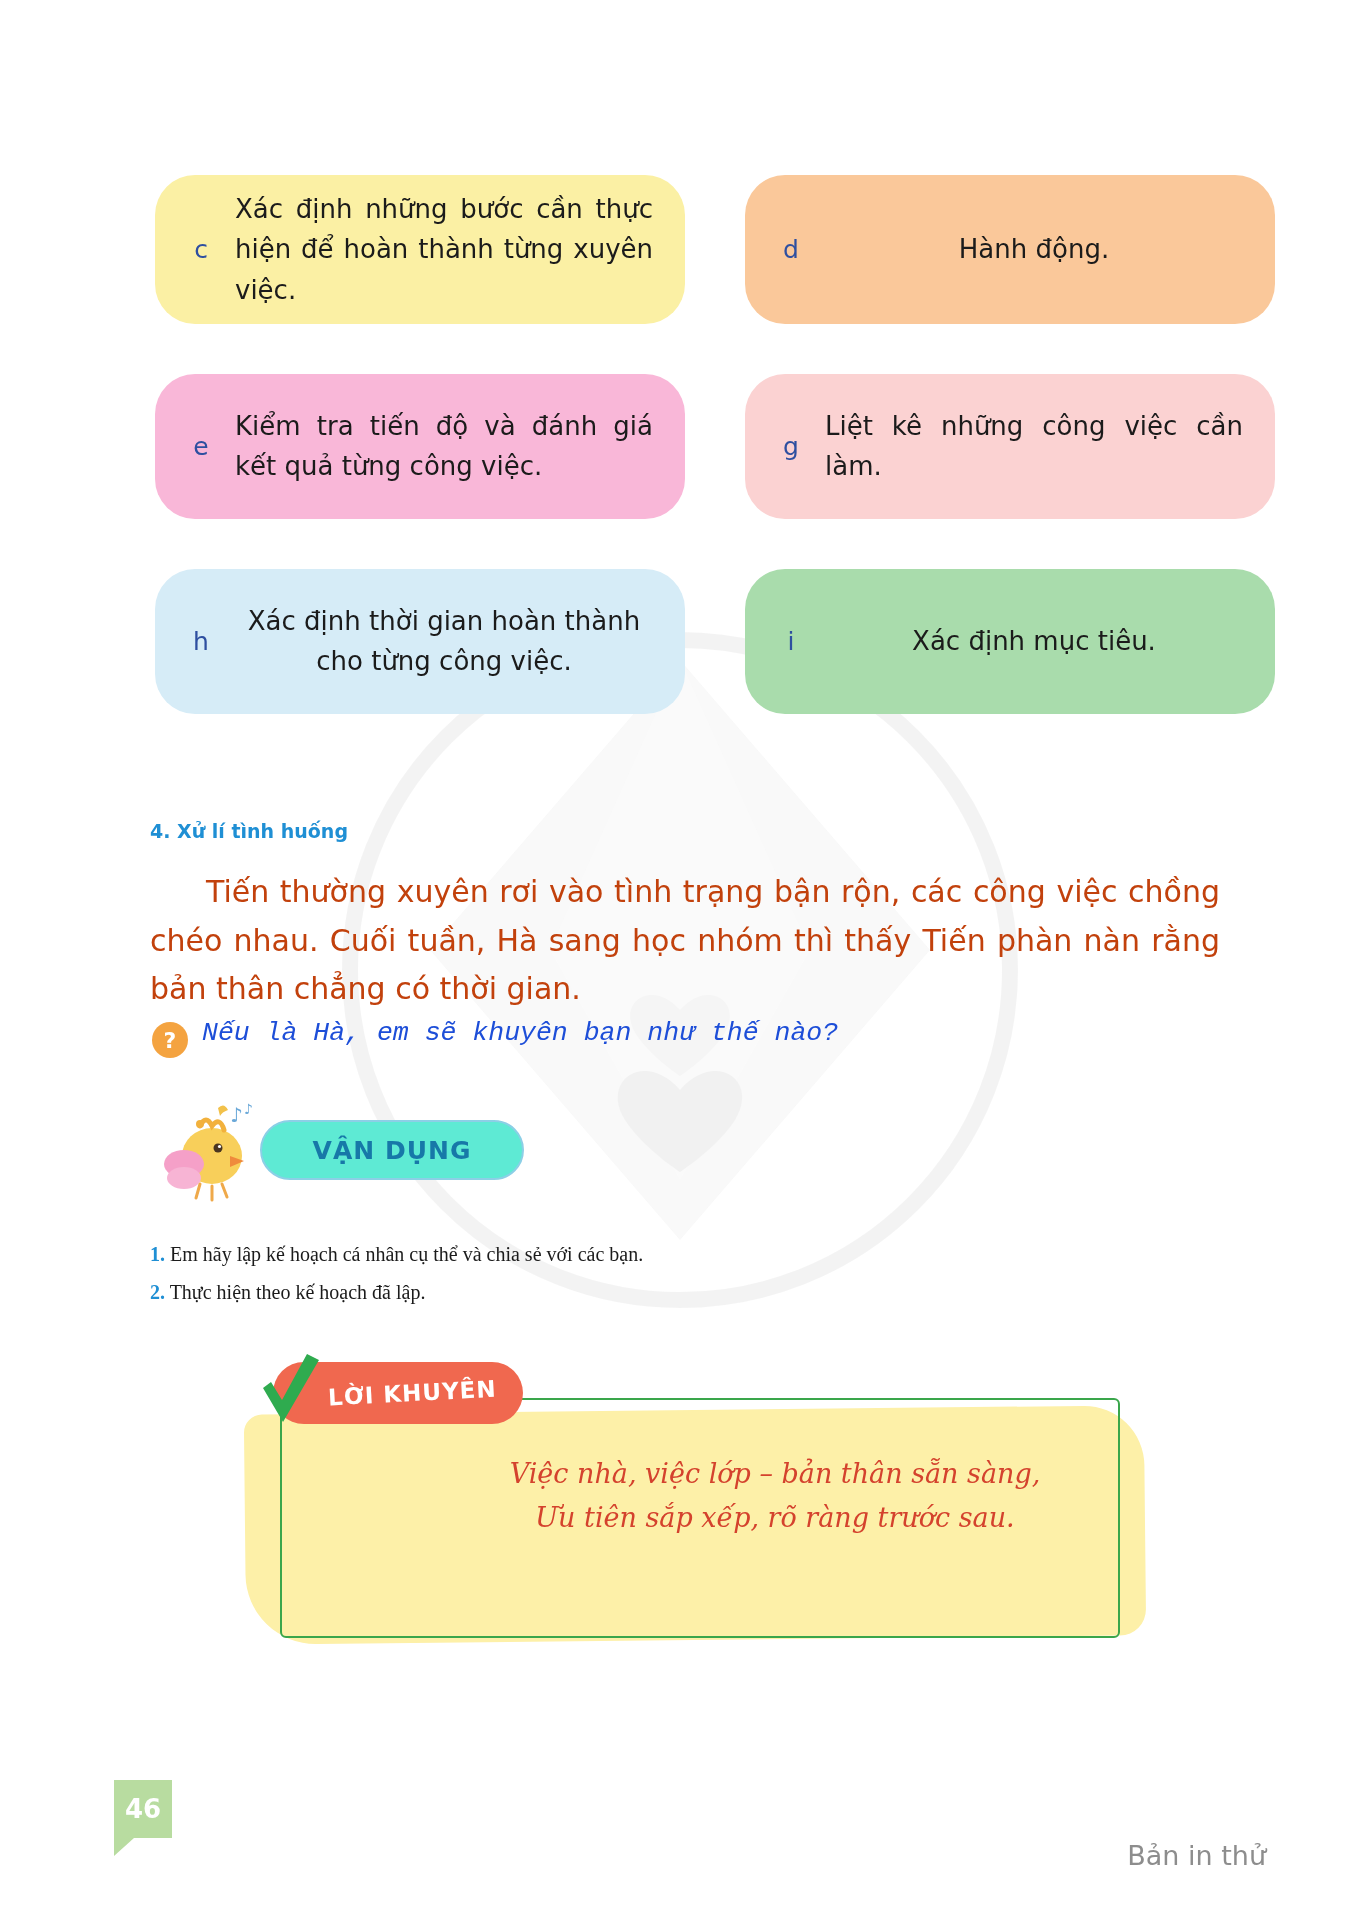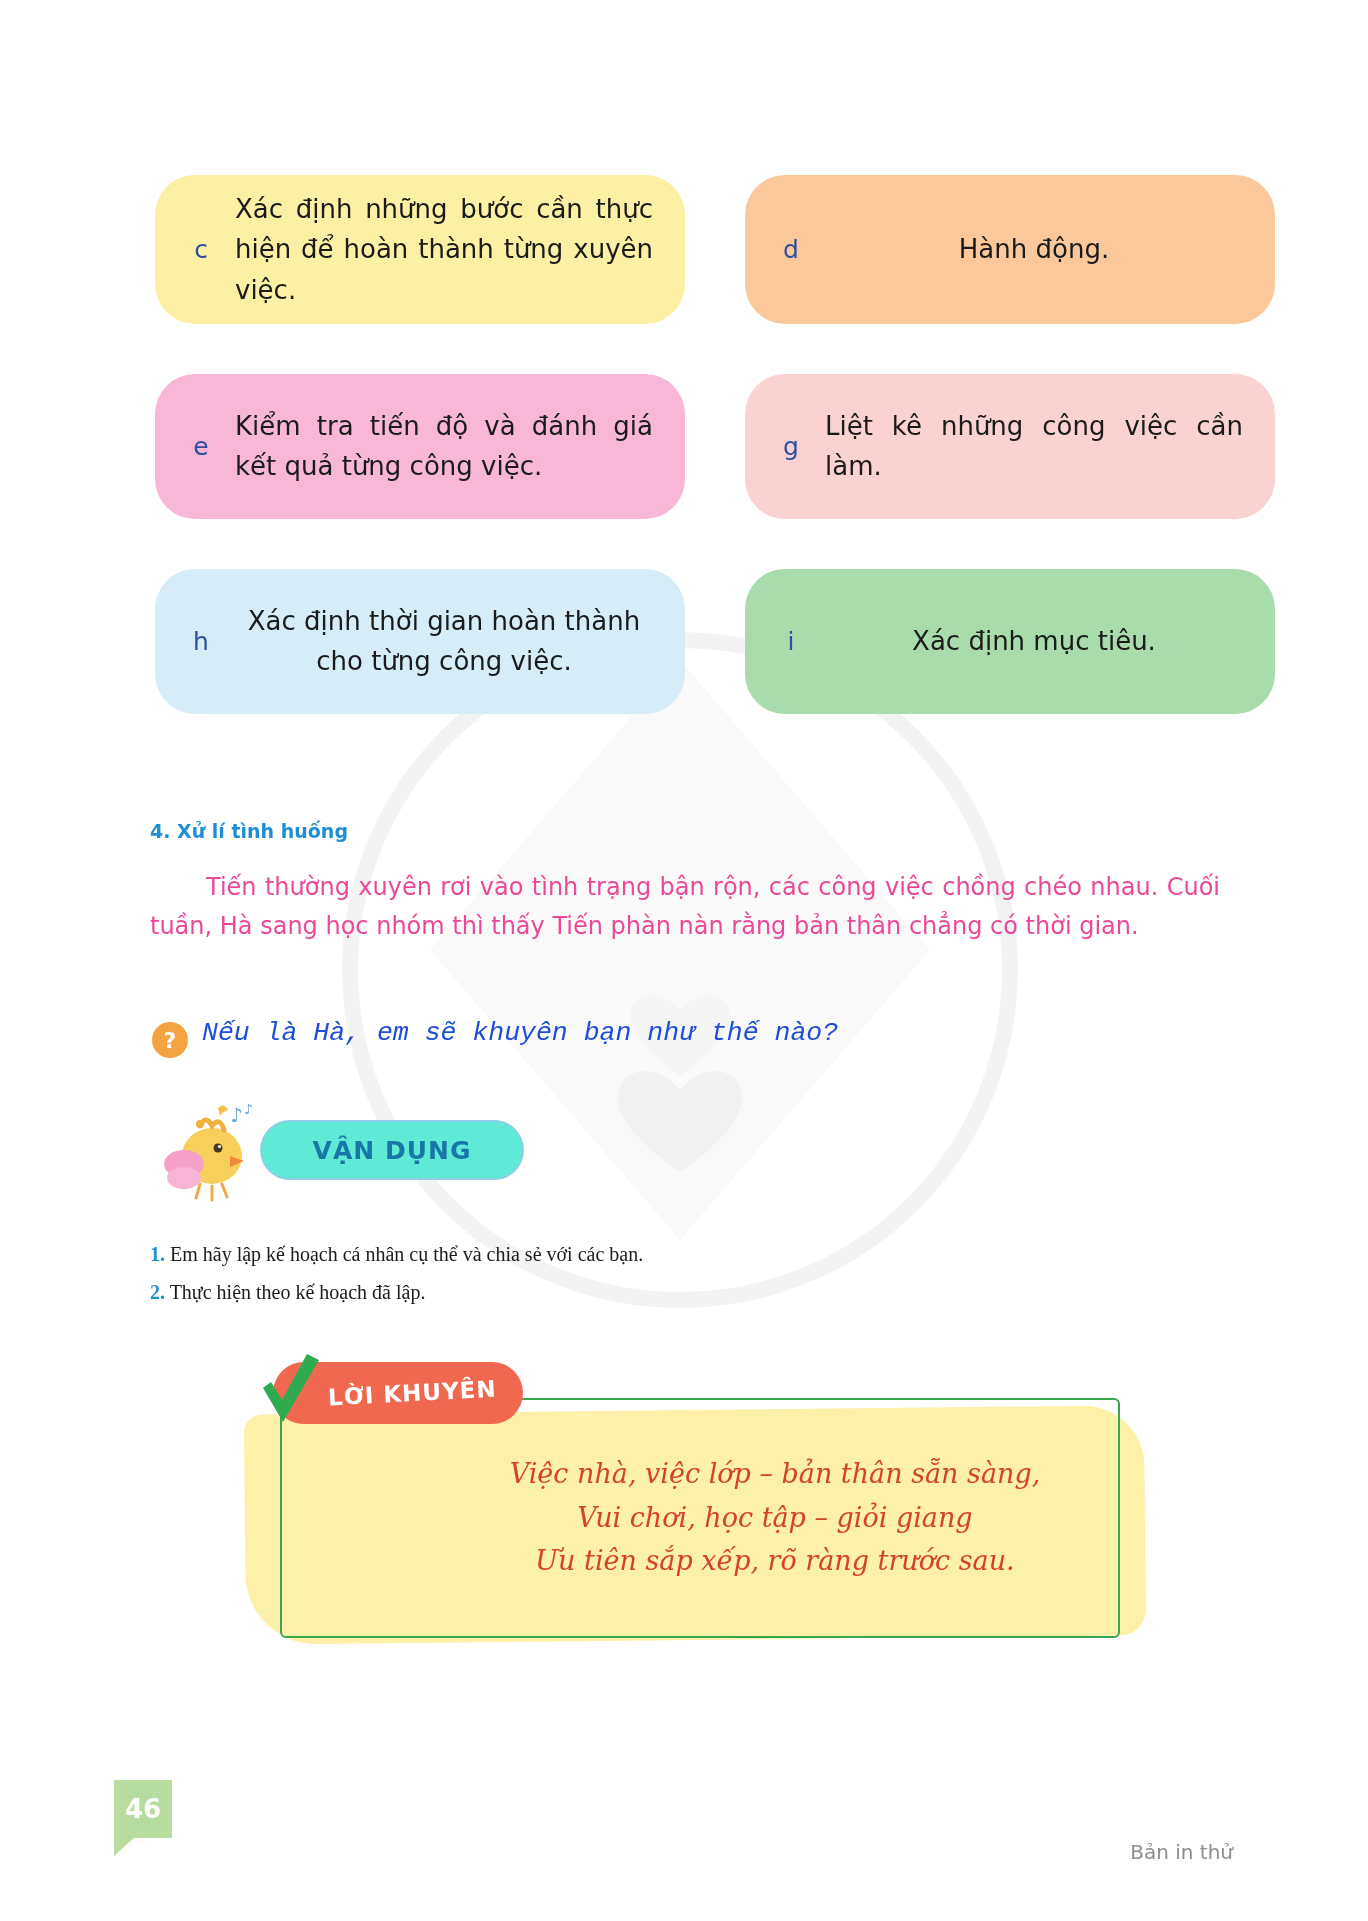--- a/index.html
+++ b/index.html
@@ -78,23 +78,23 @@
     top: 820px;
     font-size: 19px;
     font-weight: bold;
     color: #1f8fd4;
   }
   .sec-body {
     position: absolute;
     left: 150px;
     top: 868px;
     width: 1070px;
-    font-size: 24px;
+    font-size: 30px;
     line-height: 1.62;
-    color: #ec4899;
+    color: #c2410c;
     text-align: justify;
     text-indent: 56px;
   }
   .question-row {
     position: absolute;
     left: 152px;
     top: 1018px;
     display: flex;
     align-items: flex-start;
     gap: 14px;
@@ -239,23 +239,23 @@
   .page-num {
     position: absolute;
     inset: 0;
     display: flex; align-items: center; justify-content: center;
     font-size: 26px;
     color: #ffffff;
     font-weight: bold;
   }
   .draft {
     position: absolute;
-    right: 135px;
+    right: 102px;
     top: 1840px;
-    font-size: 20px;
+    font-size: 27px;
     color: #8d8d8d;
   }
 </style>
 </head>
 <body>
 
 <svg class="watermark" viewBox="0 0 700 700">
   <circle cx="350" cy="350" r="330" fill="none" stroke="#e9e9e9" stroke-width="16"></circle>
   <polygon points="350,40 600,330 350,620 100,330" fill="#eeeeee" opacity="0.75"></polygon>
   <polygon points="350,40 480,330 350,560 220,330" fill="#f6f6f6"></polygon>
@@ -344,21 +344,20 @@
 
     <div class="advice-label">
       <span>LỜI KHUYÊN</span>
     </div>
     <svg class="check" width="74" height="90" viewBox="0 0 74 90">
       <path d="M10 36 L30 70 L66 8 L54 2 L29 48 L18 30 Z" fill="#2fab4f"></path>
     </svg>
 
     <div class="poem">
       <div>Việc nhà, việc lớp – bản thân sẵn sàng,</div>
-      <div>Vui chơi, học tập – giỏi giang</div>
       <div>Ưu tiên sắp xếp, rõ ràng trước sau.</div>
     </div>
   </div>
 
   <div class="page-num-wrap">
     <div class="page-num-bg"></div>
     <div class="page-num">46</div>
   </div>
   <div class="draft">Bản in thử</div>
 

